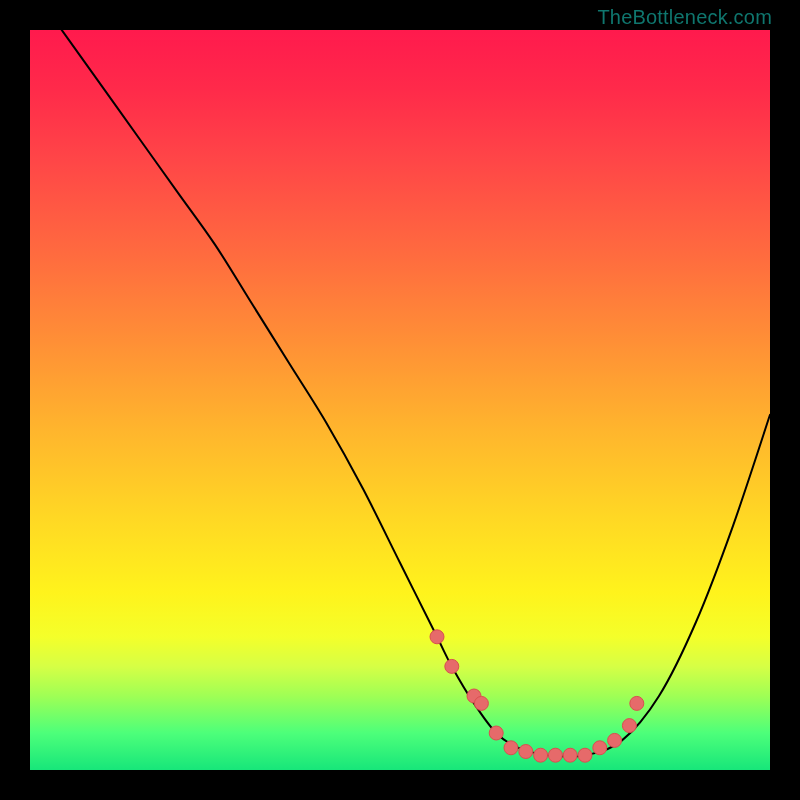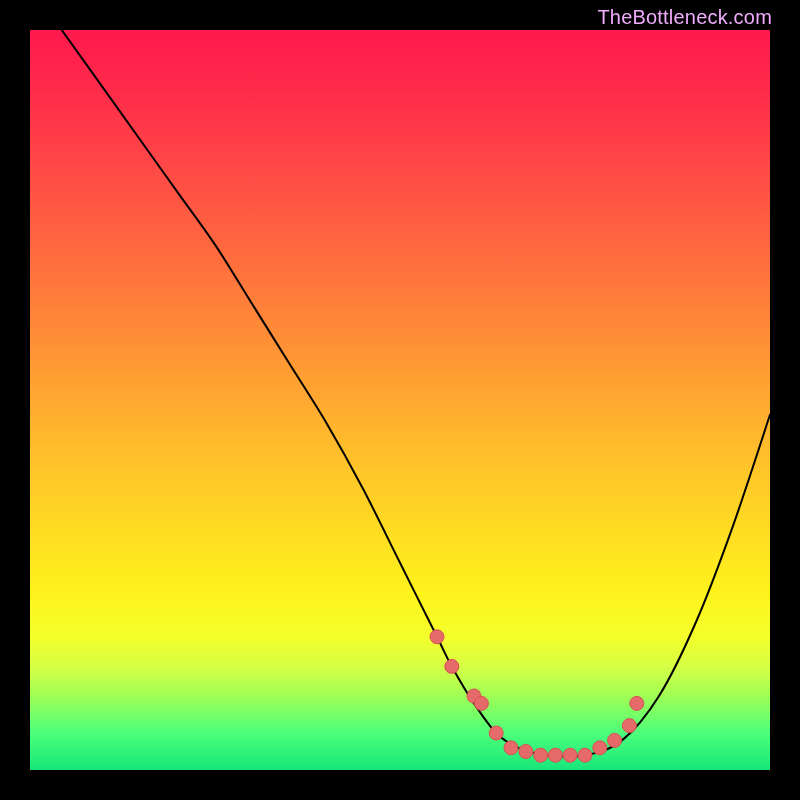--- a/index.html
+++ b/index.html
@@ -29,21 +29,21 @@
       #f4ff2a 82%,
       #d6ff45 86%,
       #9fff55 90%,
       #4dff7a 95%,
       #17e67a 100%);
   }
   .attribution {
     position: absolute;
     top: 6px;
     right: 28px;
-    color: #f0abfc;
+    color: #0f766e;
     font-size: 20px;
     font-weight: 500;
     letter-spacing: 0.2px;
   }
   svg.curve {
     position: absolute;
     left: 30px;
     top: 30px;
     width: 740px;
     height: 740px;

